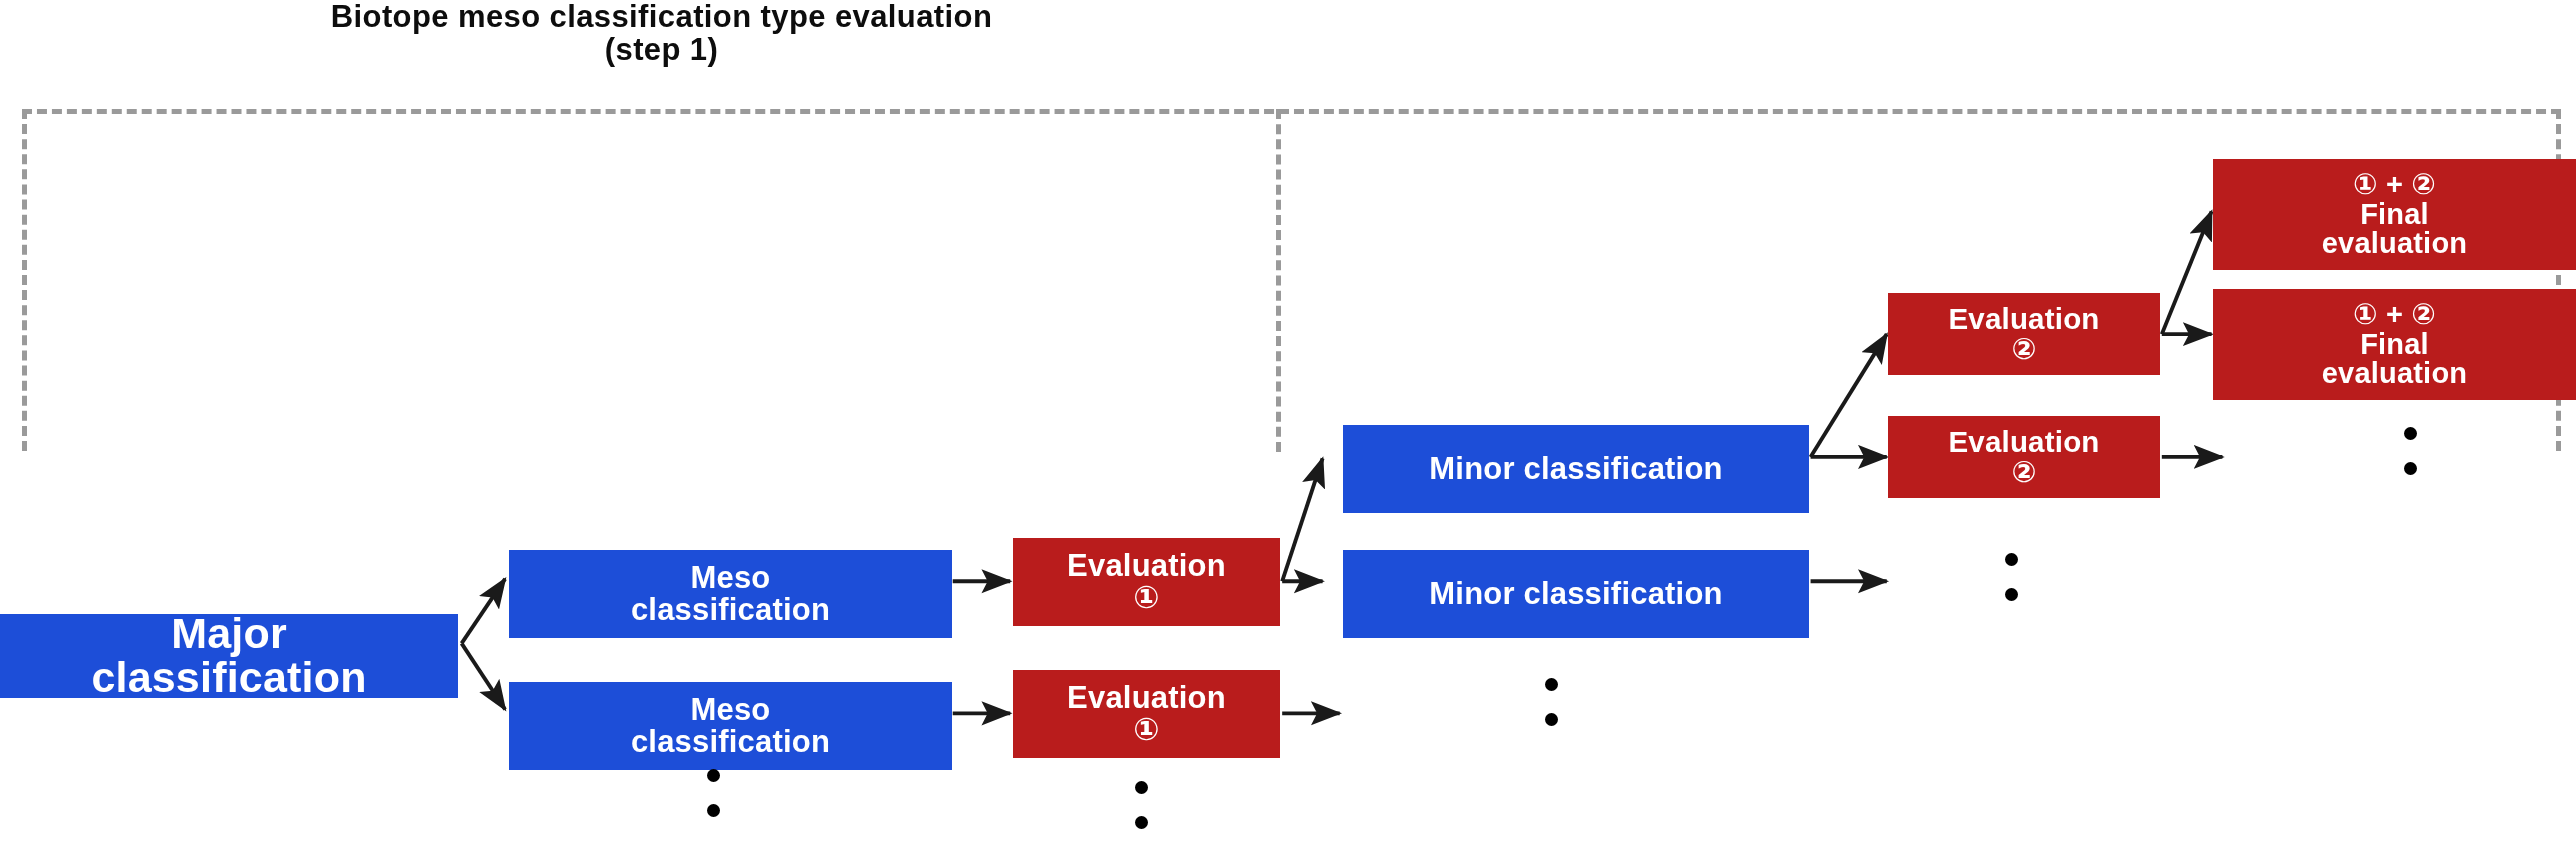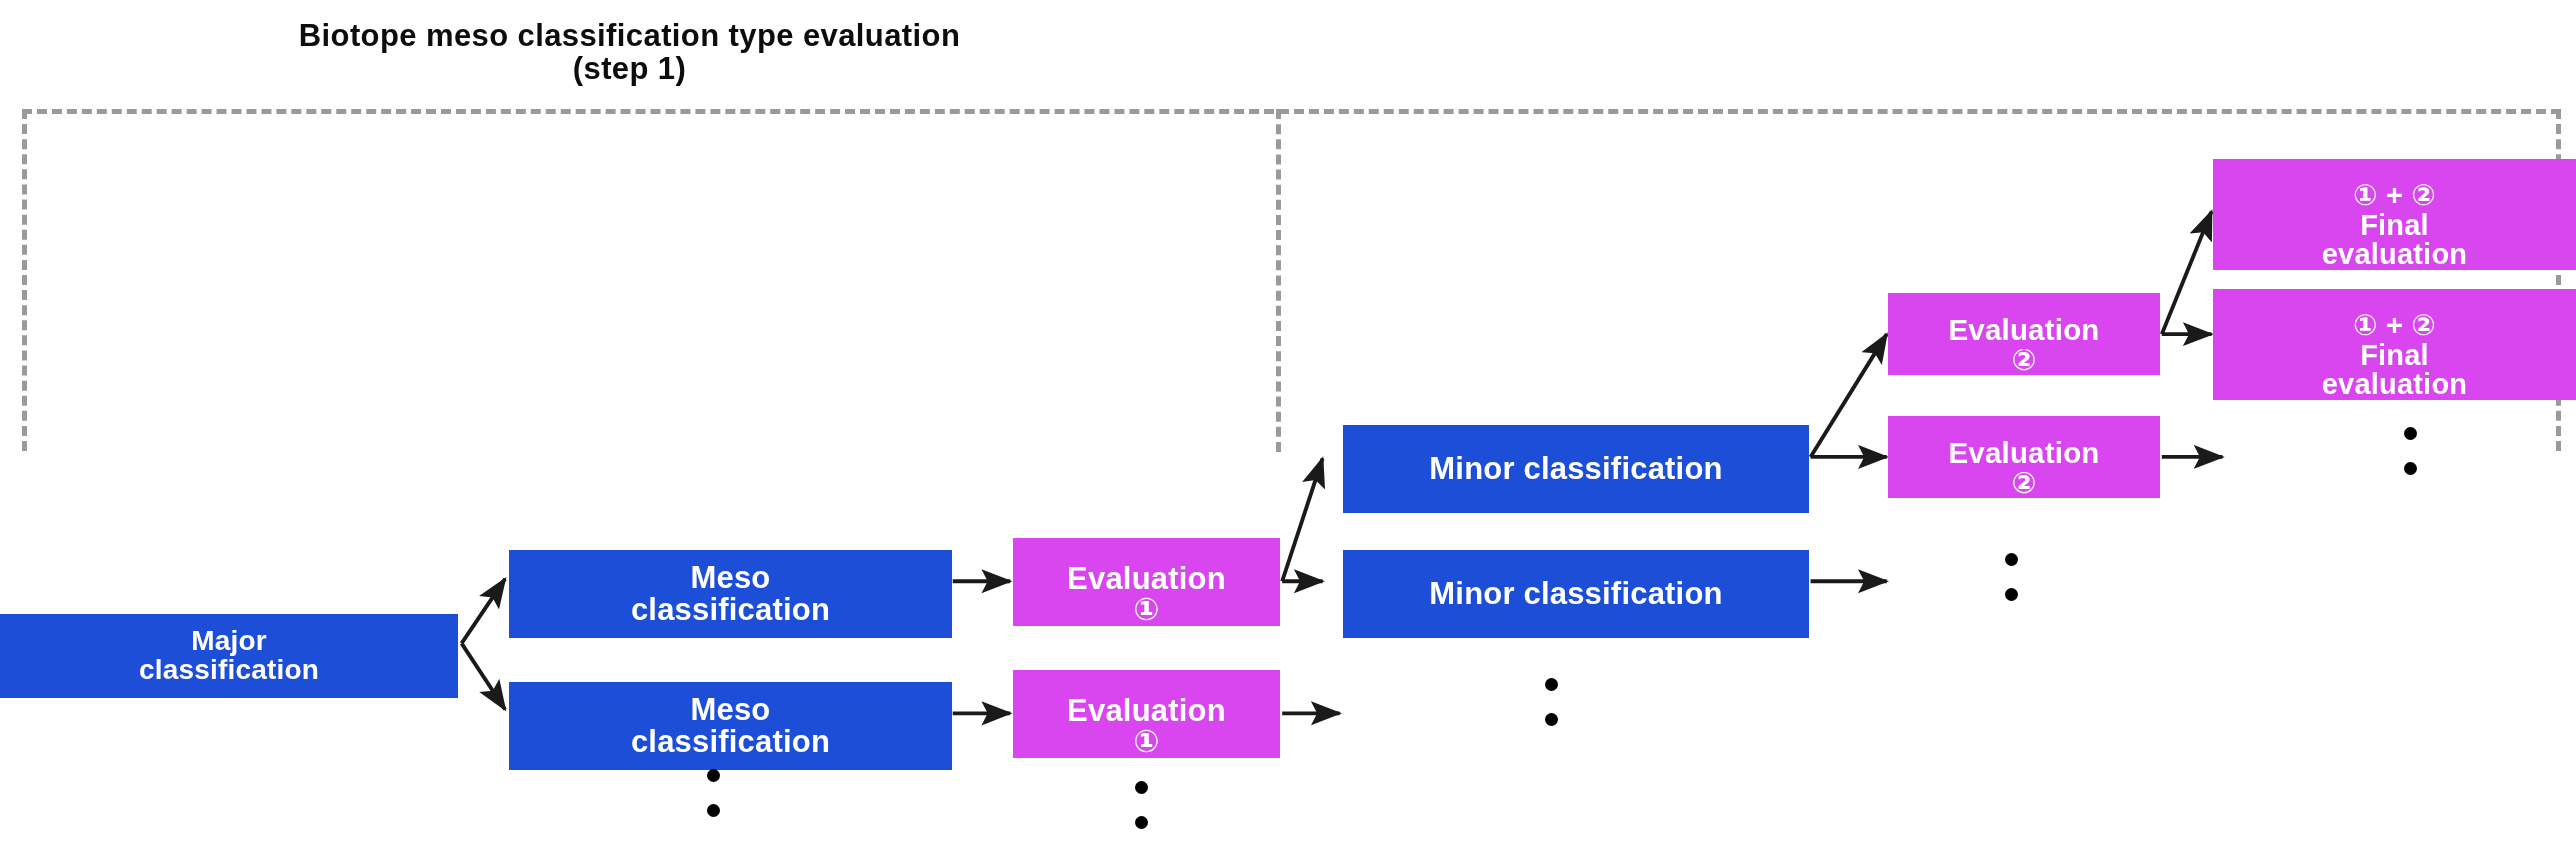--- a/index.html
+++ b/index.html
@@ -15,21 +15,21 @@
   .title{
     position:absolute;
     text-align:center;
     font-weight:bold;
     font-size:31px;
     line-height:1.05;
     color:#0d0d0d;
     letter-spacing:0.4px;
     white-space:pre-line;
   }
-  #title-left{ left:0px;  top:20px;  width:1259px; }
+  #title-left{ left:0px;  top:1px;  width:1259px;padding-left:32px; }
   #title-right{ left:1274px; top:3.1px; width:1290px; }
 
   
   .dashed-frame{
     position:absolute;
     left:22px; top:109px;
     width:2539px; height:342px;
     border:5.4px dashed #9a9a9a;
     border-bottom:none;
     box-sizing:border-box;
@@ -51,21 +51,21 @@
     align-items:center;
     justify-content:center;
     color:#ffffff;
     font-weight:bold;
     line-height:1.02;
     text-align:center;
     letter-spacing:0.2px;
     white-space:pre-line;
   }
   .node.gray{ background:#1d4ed8;margin-top:12px; }
-  .node.black{ background:#d946ef;justify-content:flex-end; }
+  .node.black{ background:#b91c1c; }
   .node .l1{ display:block; }
   .node .l2{ display:block; }
   .node .l3{ display:block; }
 
   
   .dots{ position:absolute; }
   .dots i{
     display:block;
     width:13.2px;height:13.2px;
     border-radius:50%;
@@ -121,21 +121,21 @@
       <path d="M2330,748 L2428,748"></path>
 
       <path d="M2782,430 L2846,272"></path>
 
       <path d="M2782,430 L2846,430"></path>
 
       <path d="M2782,588 L2860,588"></path>
     </g>
   </svg>
 
-  <div class="node gray" style="left:0px;top:602px;width:458px;height:84px;font-size:28px;">
+  <div class="node gray" style="left:0px;top:602px;width:458px;height:84px;font-size:43px;">
     <span class="l1">Major</span>
     <span class="l2">classification</span>
   </div>
 
   <div class="node gray" style="left:509px;top:538px;width:443px;height:88px;font-size:31px;">
     <span class="l1">Meso</span>
     <span class="l2">classification</span>
   </div>
 
   <div class="node gray" style="left:509px;top:670px;width:443px;height:88px;font-size:31px;">

